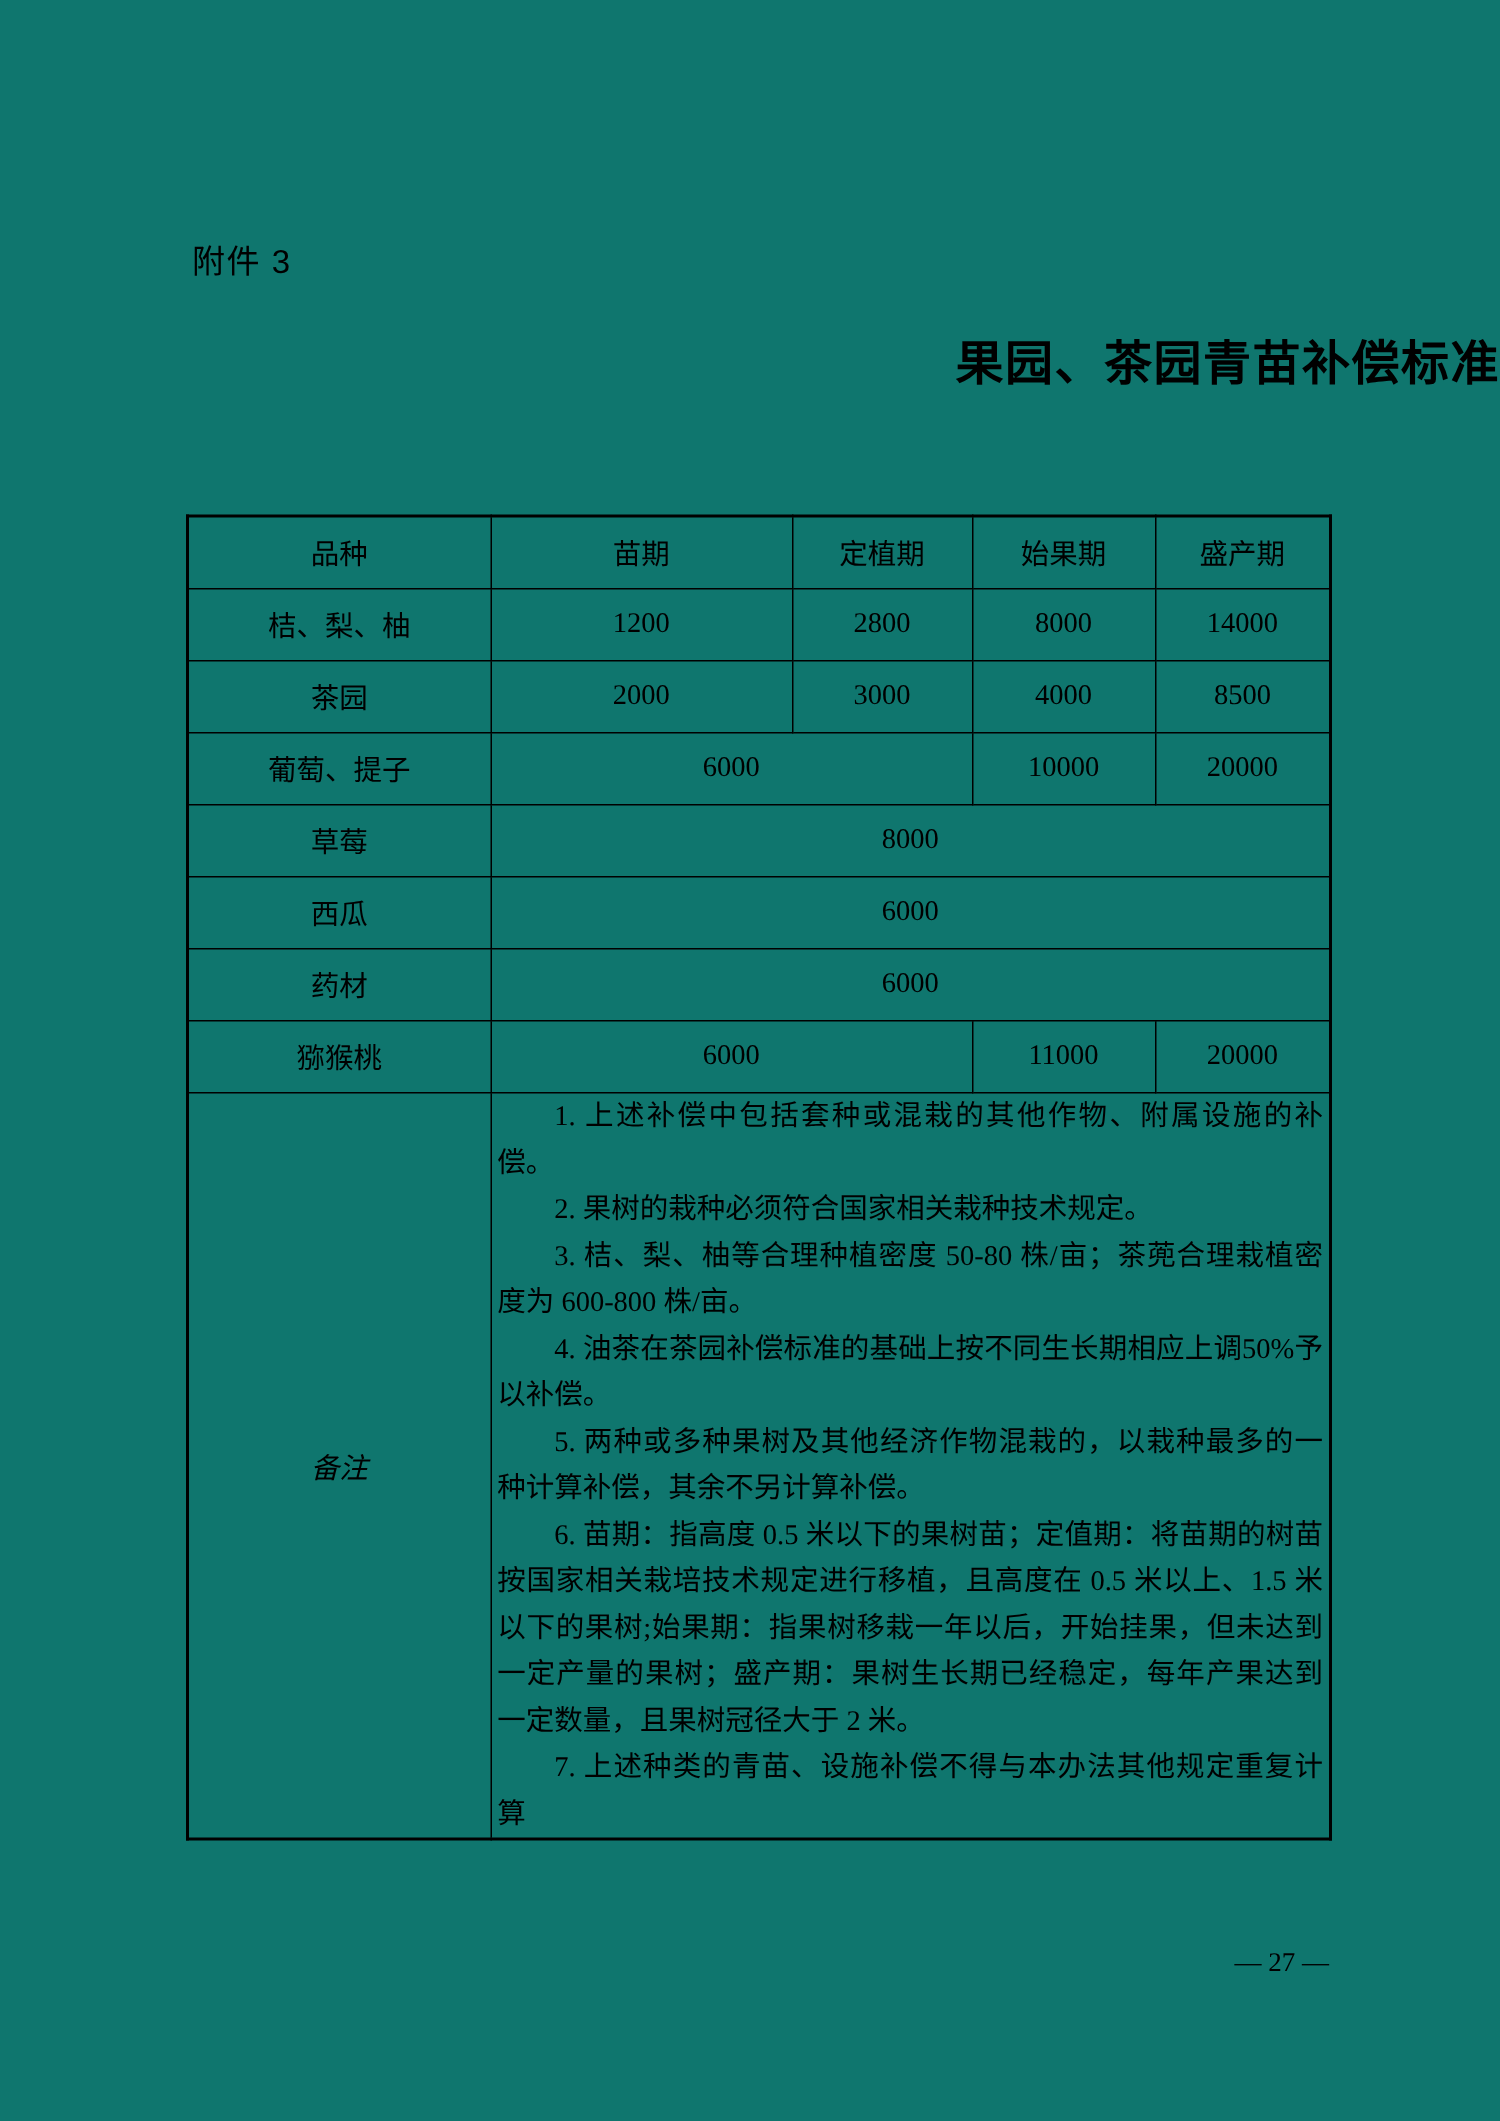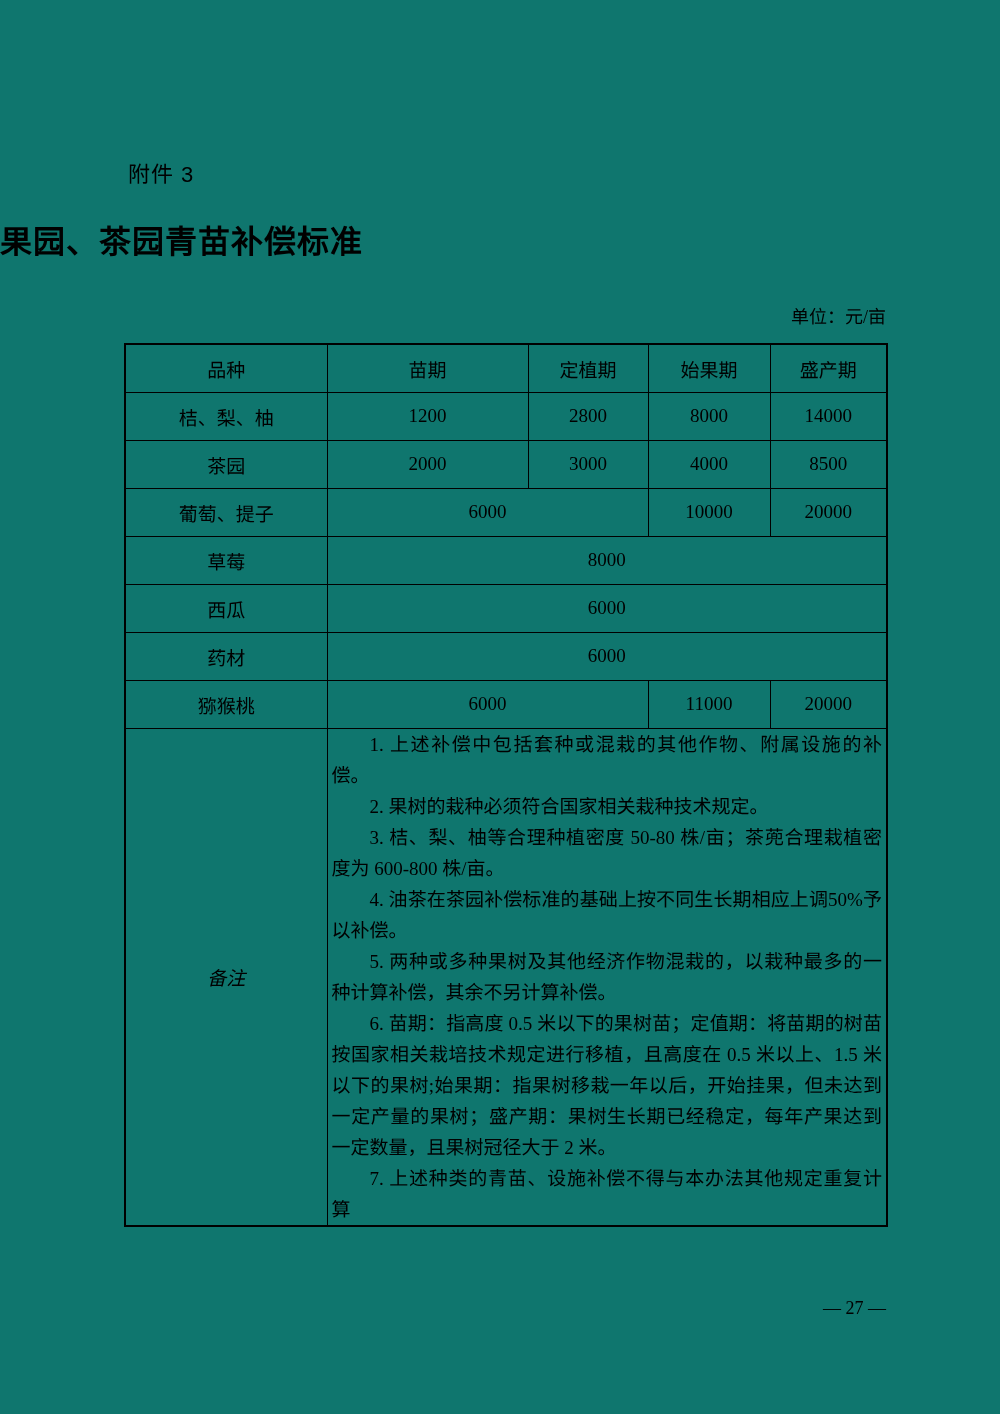--- a/index.html
+++ b/index.html
@@ -20,21 +20,21 @@
     top: 156px;
     font-size: 22px;
     font-family: "Liberation Sans", "DejaVu Sans", sans-serif;
     letter-spacing: 1px;
   }
   .title {
     position: absolute;
     left: 0;
     top: 216px;
     width: 100%;
-    text-align: left;
+    text-align: right;
     font-size: 32px;
     font-weight: bold;
     letter-spacing: 1px;
     font-family: "Liberation Serif", "DejaVu Serif", serif;
   }
   .unit {
     position: absolute;
     left: 124px;
     top: 302px;
     width: 762px;
@@ -92,21 +92,20 @@
 </style>
 </head>
 <body>
 
 <div class="page">
 
   <div class="attachment">附件 3</div>
 
   <h1 class="title">果园、茶园青苗补偿标准</h1>
 
-  <div class="unit">单位：元/亩</div>
 
   <div class="table-wrap">
     <table class="comp-table">
       <colgroup>
         <col style="width:202px">
         <col style="width:201px">
         <col style="width:120px">
         <col style="width:122px">
         <col style="width:117px">
       </colgroup>

